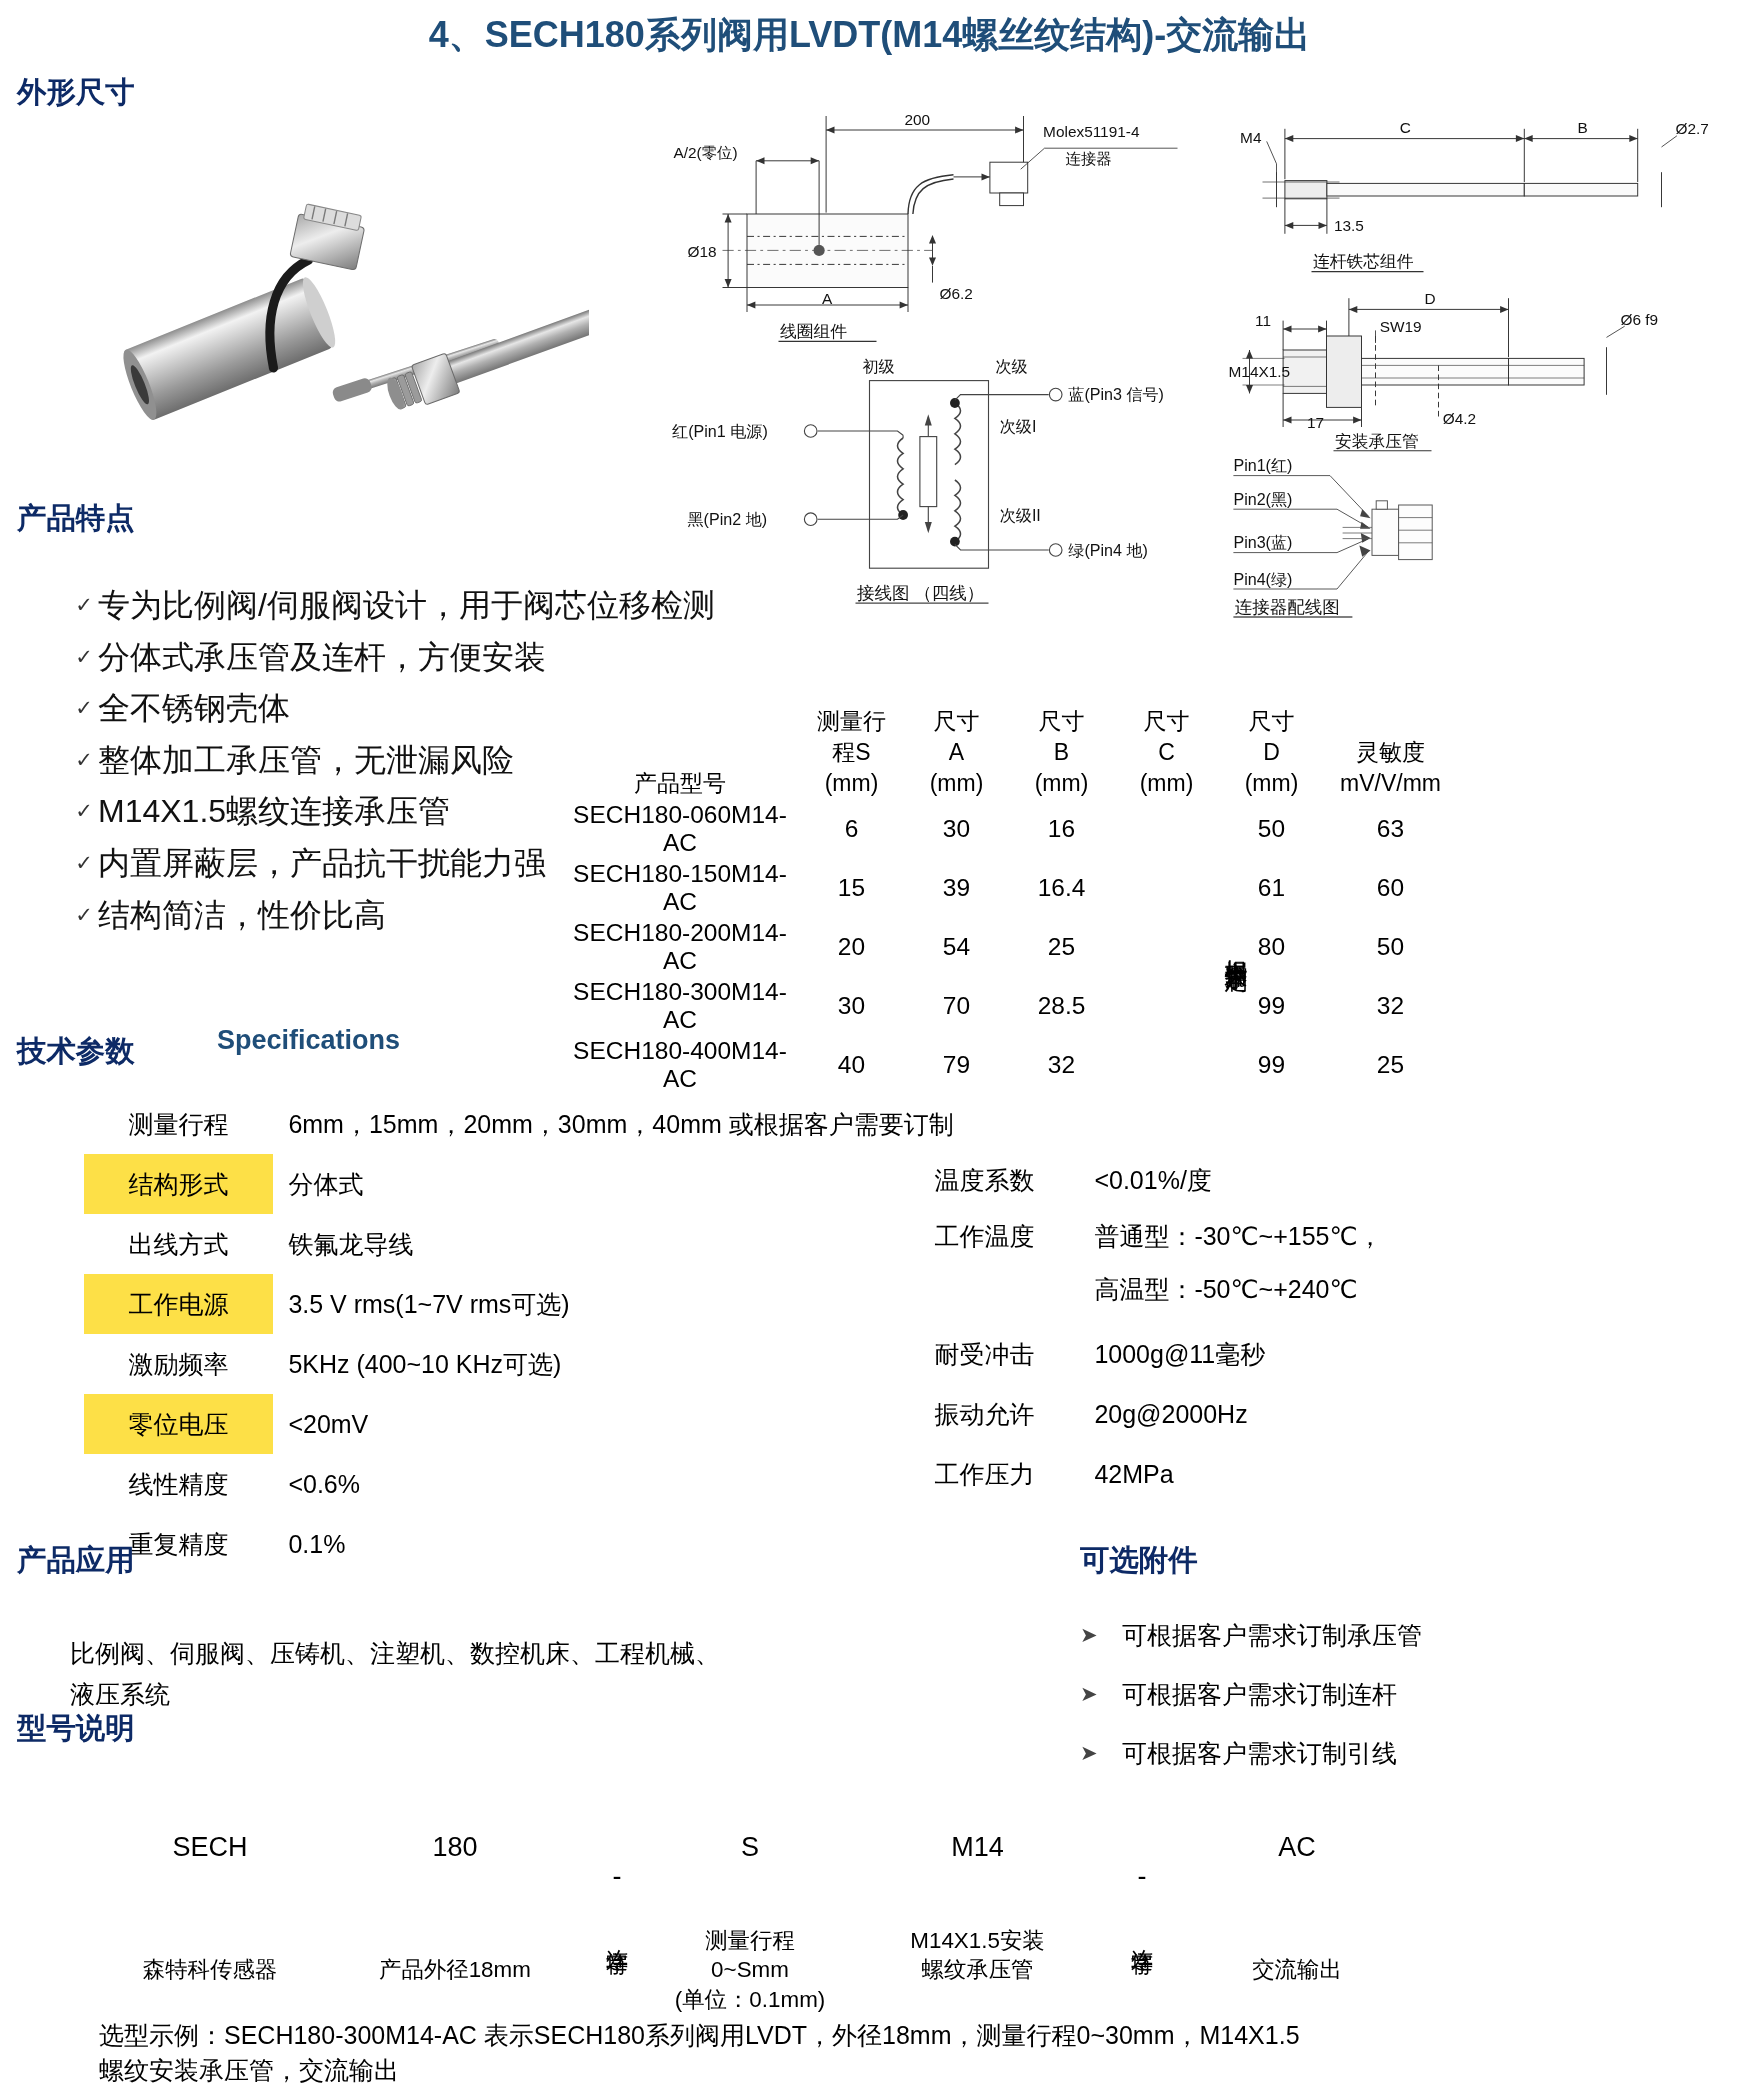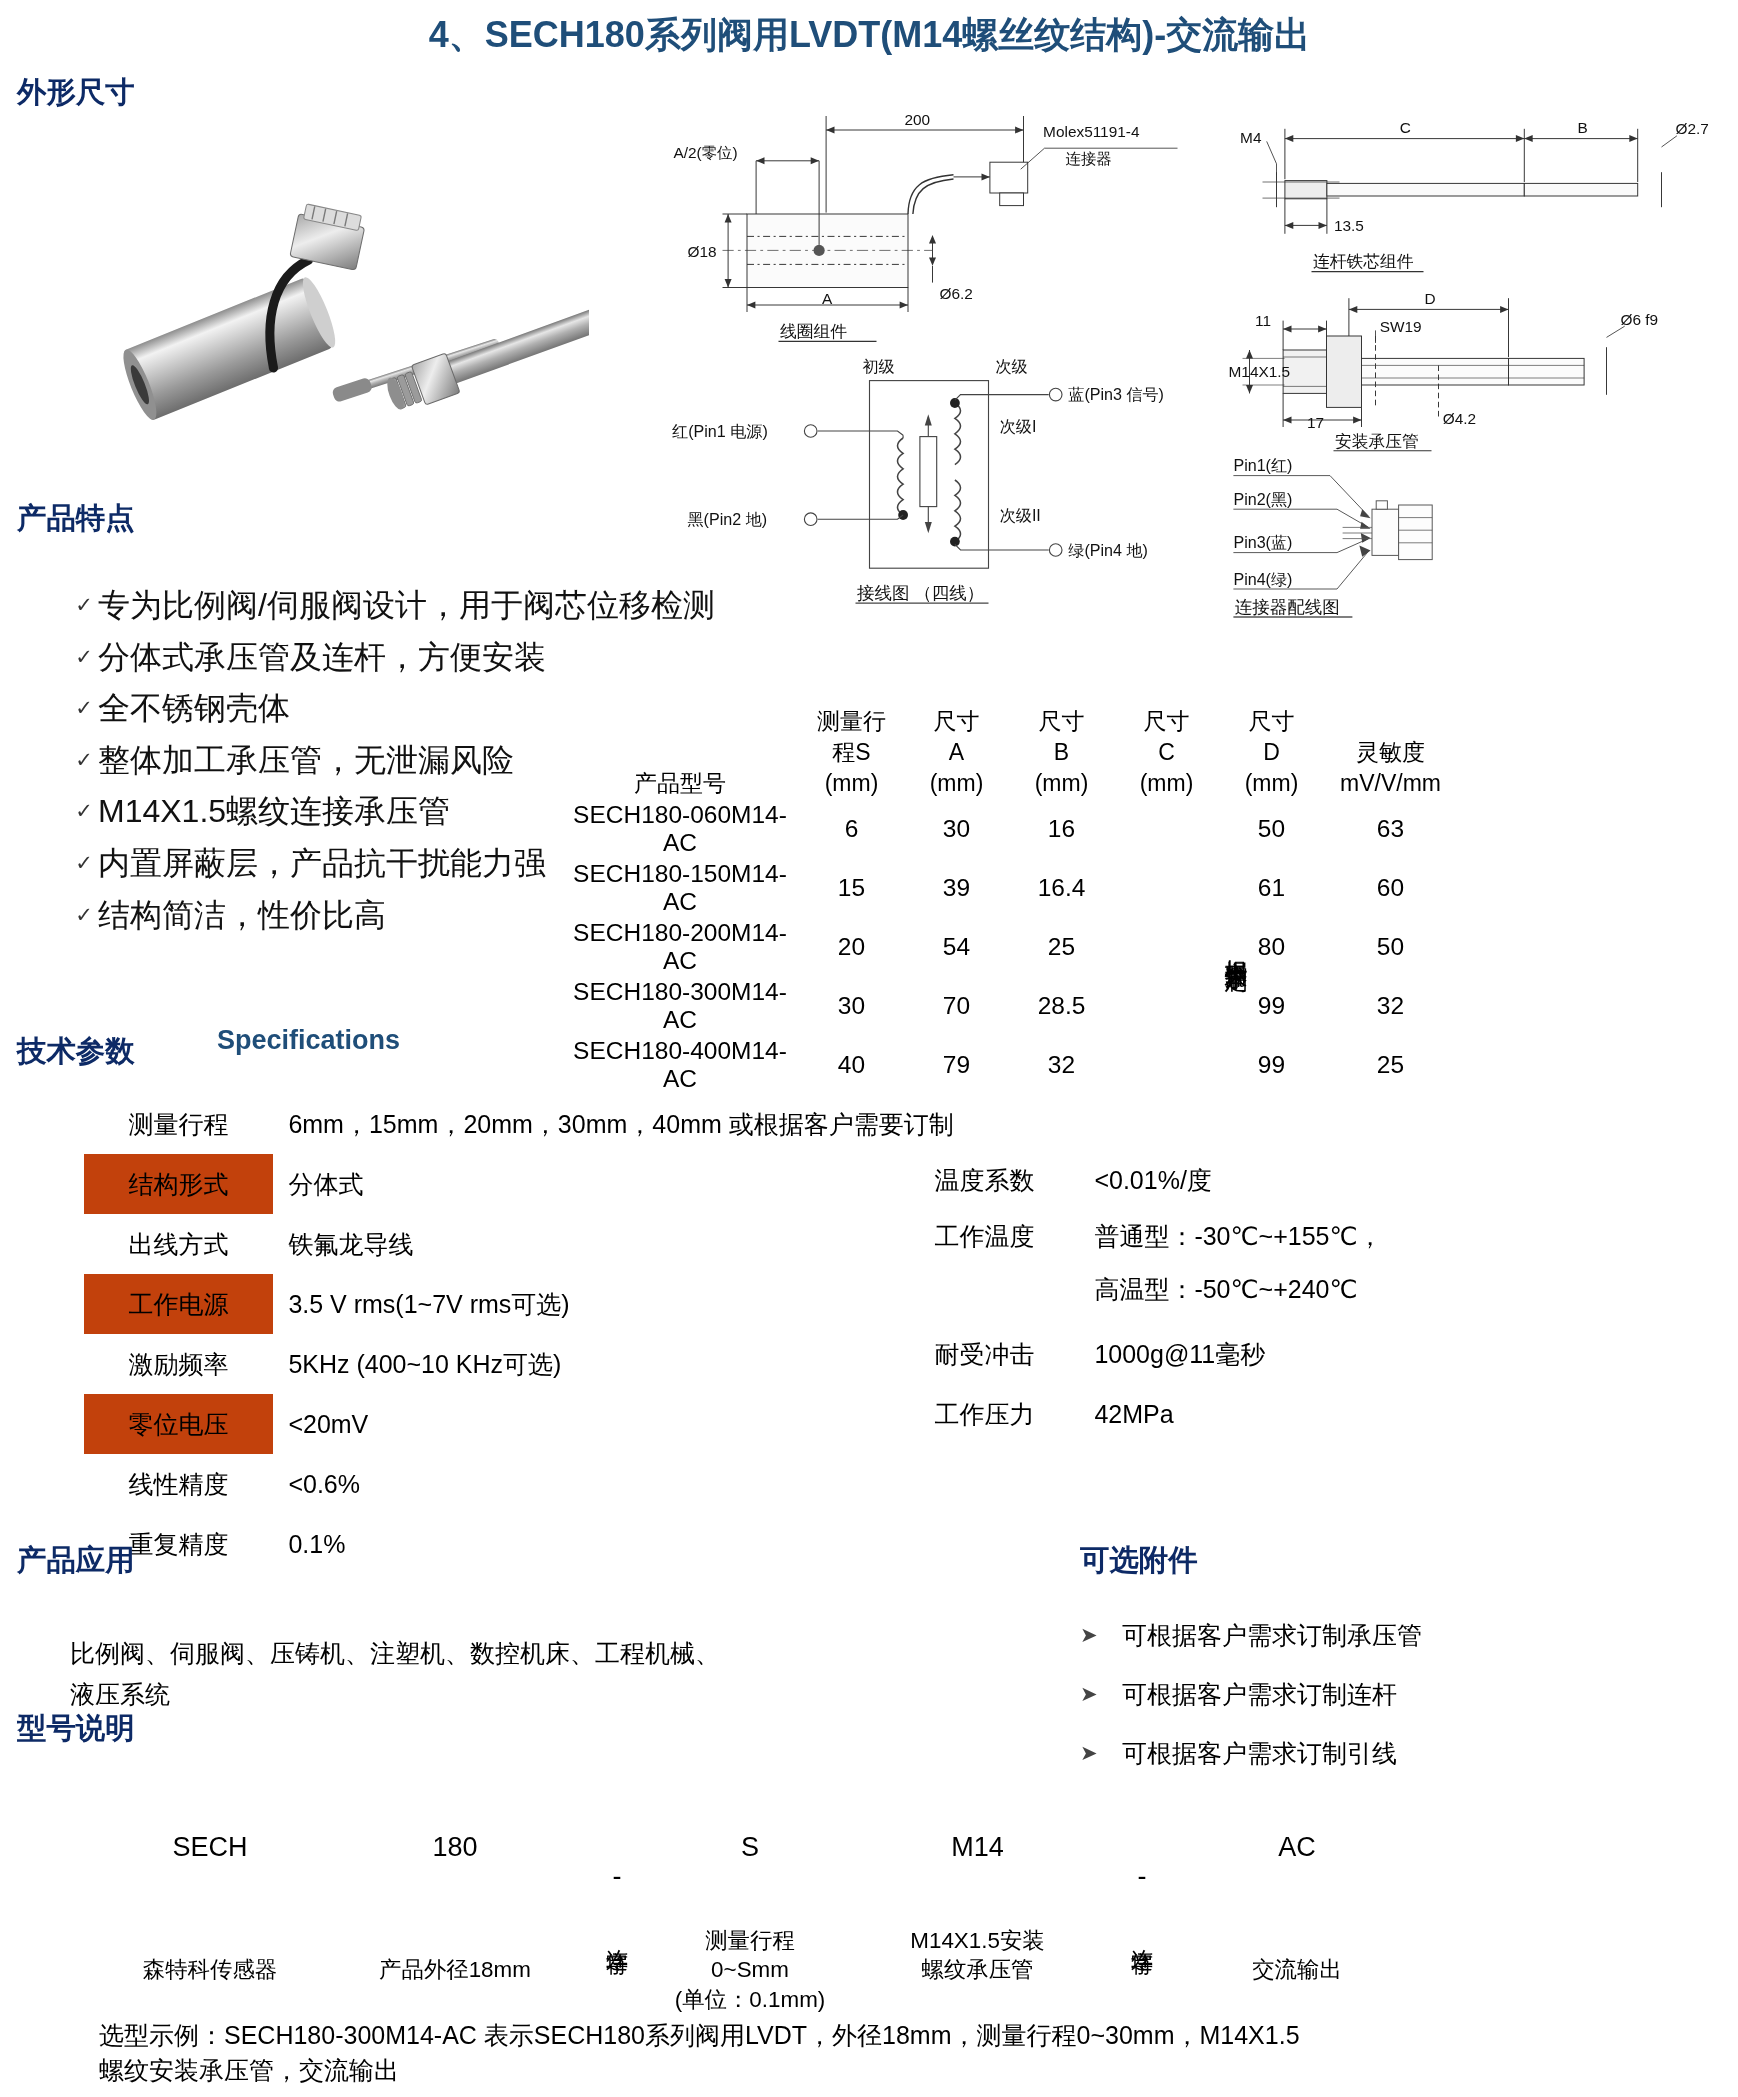--- a/index.html
+++ b/index.html
@@ -72,21 +72,21 @@
   }
 
   
   .spec-left  { position: absolute; left: 84px;  top: 1094px; width: 827px; }
   .spec-right { position: absolute; left: 890px; top: 1150px; width: 806px; }
   .sp-row { display: flex; align-items: flex-start; margin-bottom: 0; }
   .sp-label {
     flex: 0 0 189px; width: 189px; height: 60px; line-height: 60px;
     text-align: center; font-size: 25px; color: #000;
   }
-  .sp-label.shade { background: #c2410c; }
+  .sp-label.shade { background: #fde047; }
   .sp-val { font-size: 25px; line-height: 60px; padding-left: 15.4px; white-space: nowrap; }
   .sp-val.two { line-height: 53px; }
   .sp-row.tall .sp-label { height: 114px; line-height: 53px; }
 
   
   .apps { position: absolute; left: 70px; top: 1633px; width: 841px; }
   .apps p { font-size: 25px; line-height: 41px; }
 
   
   .acc { position: absolute; left: 1080px; top: 1619px; width: 631px; }
@@ -595,20 +595,24 @@
       <div style="padding-left:15.4px;">
         <div class="sp-val two" style="padding-left:0;">普通型：-30℃~+155℃，</div>
         <div class="sp-val two" style="padding-left:0;">高温型：-50℃~+240℃</div>
       </div>
     </div>
     <div class="sp-row">
       <div class="sp-label">耐受冲击</div>
       <div class="sp-val">1000g@11毫秒</div>
     </div>
     <div class="sp-row">
+      <div class="sp-label">振动允许</div>
+      <div class="sp-val">20g@2000Hz</div>
+    </div>
+    <div class="sp-row">
       <div class="sp-label">工作压力</div>
       <div class="sp-val">42MPa</div>
     </div>
   </div>
 
   <div class="sec-head" style="left:17px; top:1541px;">产品应用</div>
   <div class="apps">
     <p>比例阀、伺服阀、压铸机、注塑机、数控机床、工程机械、</p>
     <p>液压系统</p>
   </div>

